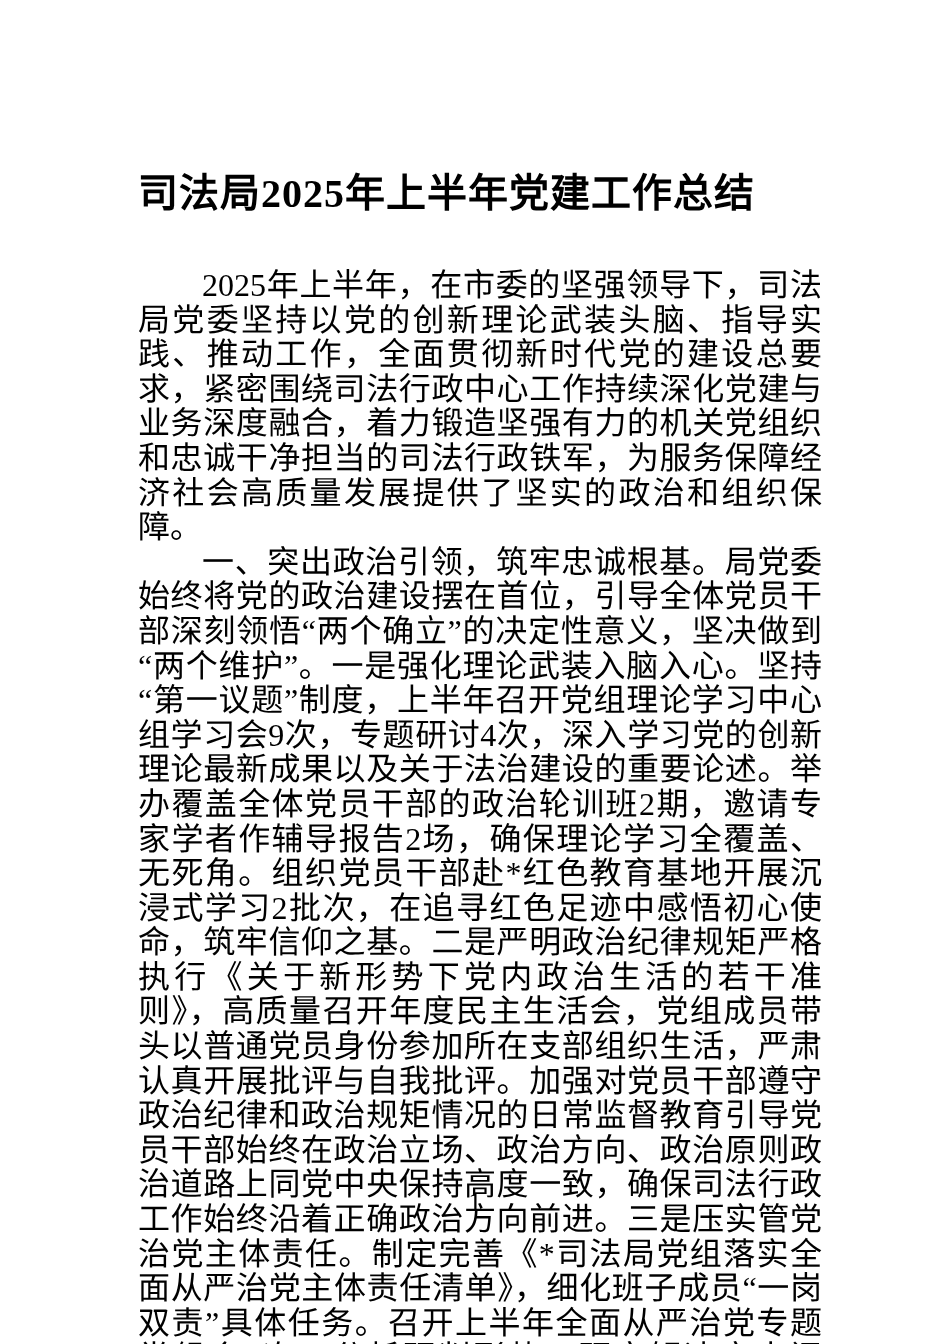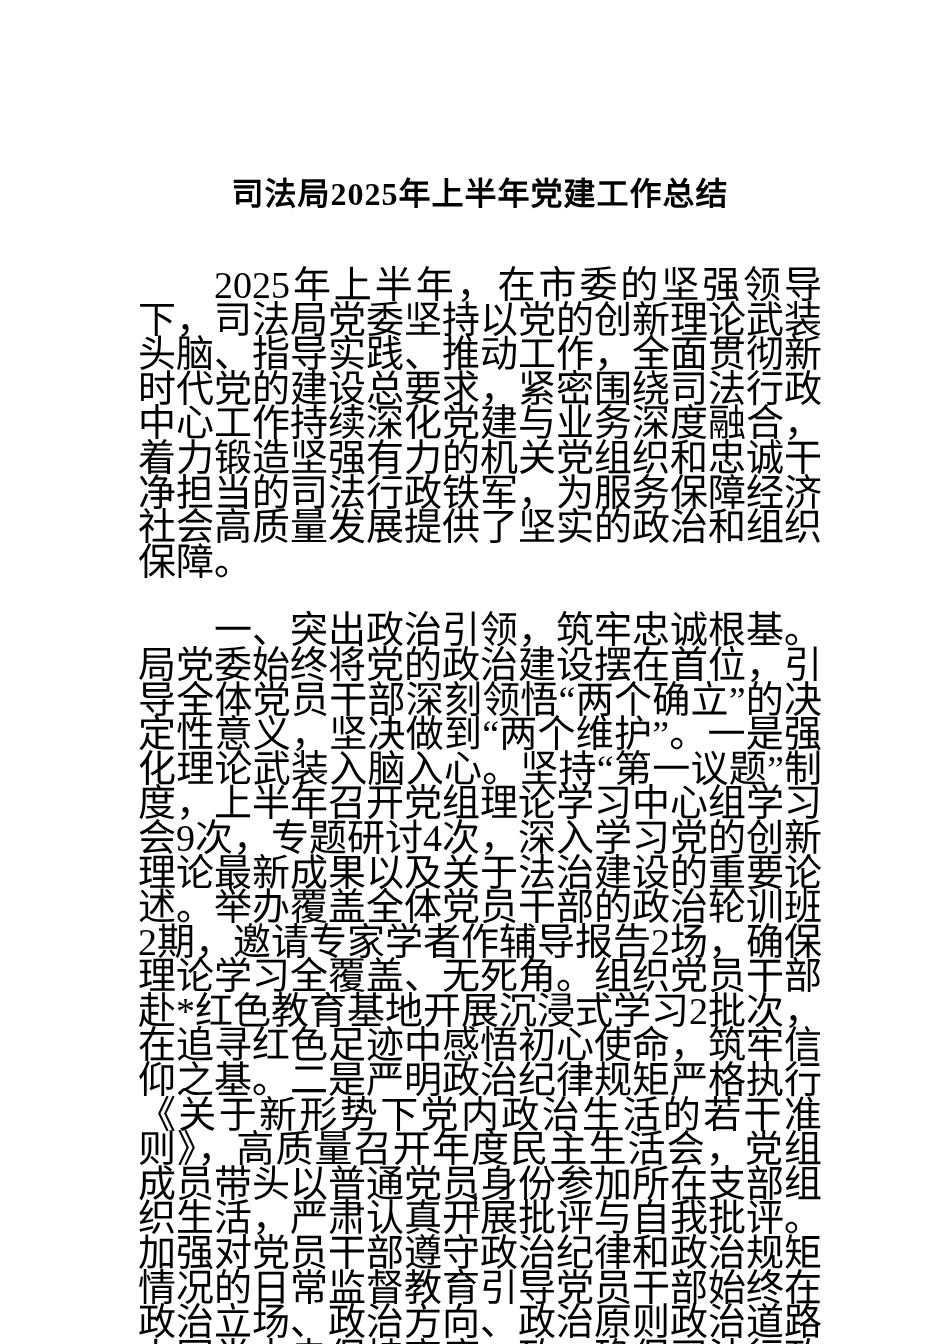--- a/index.html
+++ b/index.html
@@ -18,34 +18,32 @@
   }
   .content {
     position: absolute;
     top: 0;
     left: 138px;
     width: 684px;
   }
   .doc-title {
     margin-top: 170px;
     margin-bottom: 50px;
-    font-size: 32px;
+    font-size: 40px;
     line-height: 48px;
     font-weight: bold;
-    text-align: center;
     letter-spacing: 1px;
     font-family: "Liberation Serif", "DejaVu Serif", serif;
   }
   .body-text p {
-    font-size: 38px;
+    font-size: 32px;
     line-height: 34.6px;
     text-align: justify;
     text-indent: 2em;
     font-family: "Liberation Serif", "DejaVu Serif", serif;
-    margin-top: 34px;
   }
   .page-number {
     position: absolute;
     top: 1186px;
     left: 0;
     width: 100%;
     text-align: center;
     font-size: 27px;
     line-height: 32px;
     font-family: "Liberation Serif", "DejaVu Serif", serif;

